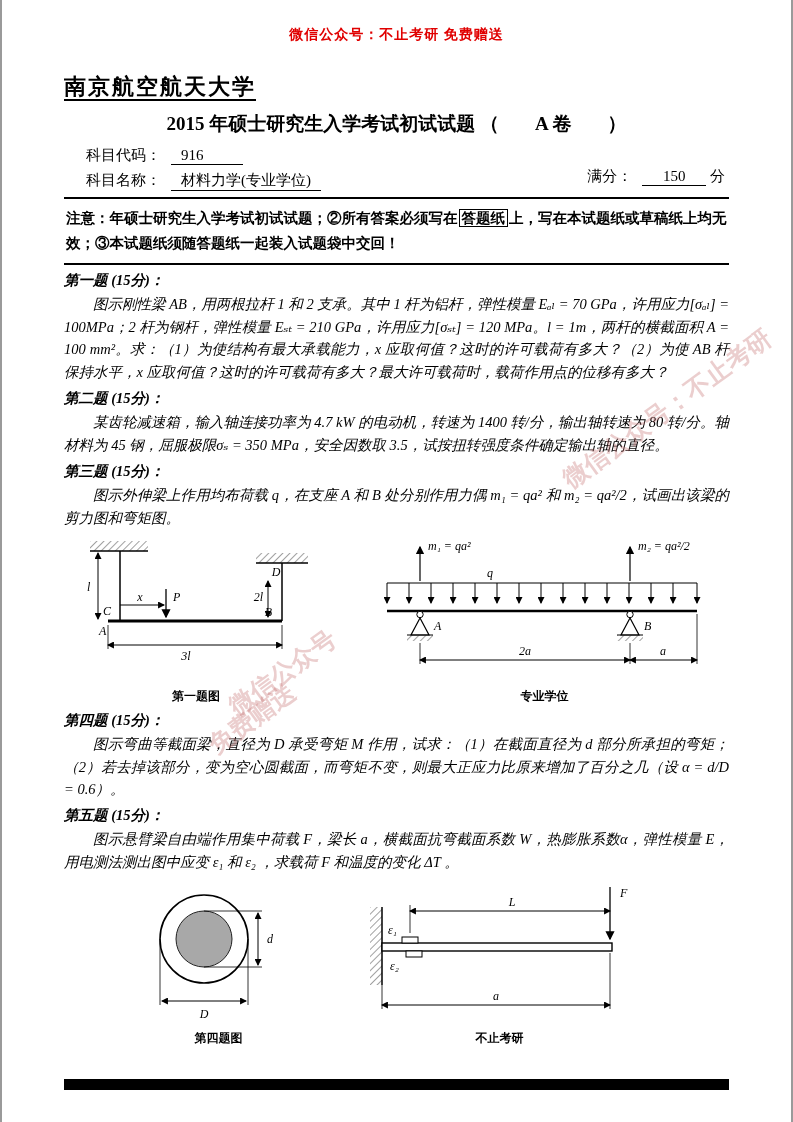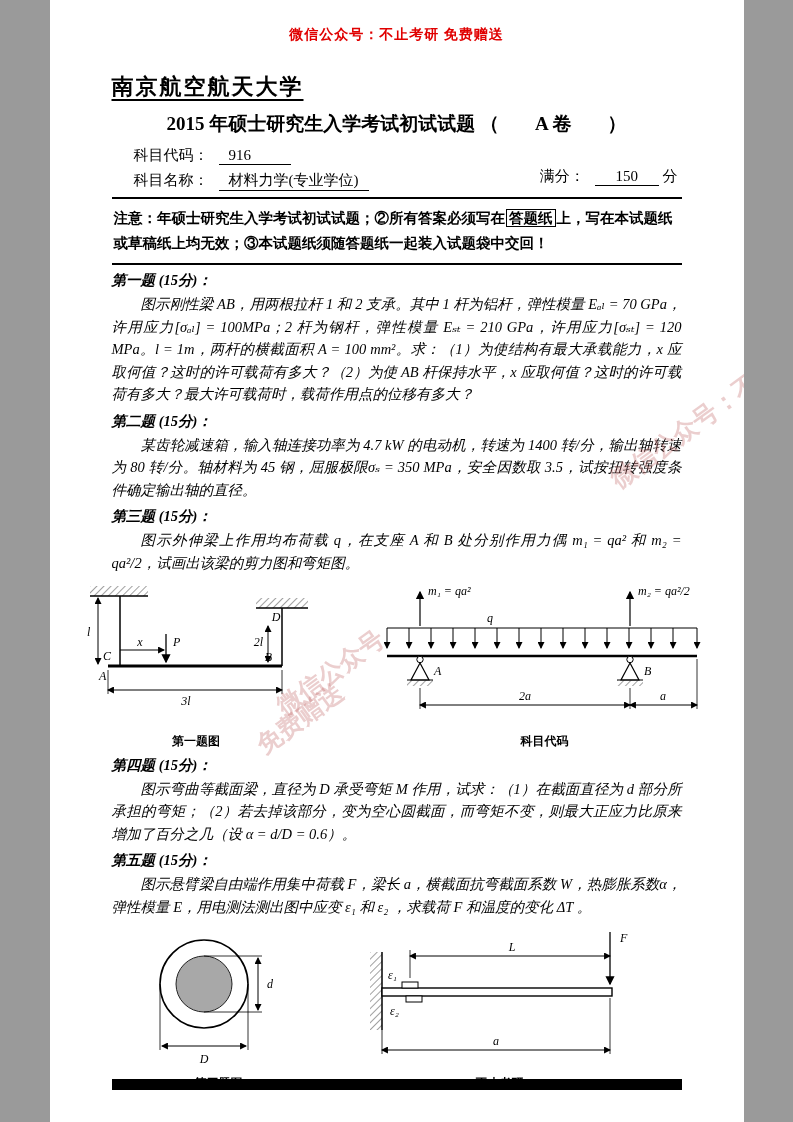--- a/index.html
+++ b/index.html
@@ -1,19 +1,19 @@
 <!DOCTYPE html>
 <html><head>
 <meta charset="utf-8">
 <style>
   * { box-sizing: border-box; margin: 0; padding: 0; }
   html,body { background: #9a9a9a; }
   body { font-family: "Liberation Serif", "DejaVu Serif", serif; }
   .page {
-    width: 694px; height: 1122px; margin: 0 auto; background: #ffffff;
+    width: 789px; height: 1122px; margin: 0 auto; background: #ffffff;
     position: relative; overflow: hidden; color: #000;
     padding: 26px 62px 0 62px;
   }
   .banner { color: #e00000; font-weight: bold; font-size: 14px; text-align: center;
             letter-spacing: 1px; margin-bottom: 20px; }
   .uni { font-size: 22px; font-weight: bold; text-align: left; letter-spacing: 2px;
          text-decoration: underline; text-underline-offset: 5px; margin-bottom: 9px; margin-top: 28px; }
   .examline { font-size: 19px; font-weight: bold; text-align: center; margin-bottom: 9px; }
   .examline .paper { margin: 0 36px; }
   .meta { position: relative; font-size: 15px; padding-left: 22px; margin-bottom: 3px; }
@@ -181,21 +181,21 @@
           <text class="m" x="272" y="97">B</text>
 
           <line x1="48" y1="110" x2="48" y2="131" stroke="#000" stroke-width="0.8"></line>
           <line x1="258" y1="110" x2="258" y2="131" stroke="#000" stroke-width="0.8"></line>
           <line x1="325" y1="81" x2="325" y2="131" stroke="#000" stroke-width="0.8"></line>
           <line x1="48" y1="127" x2="258" y2="127" stroke="#000" stroke-width="1" marker-start="url(#mE)" marker-end="url(#mE)"></line>
           <line x1="258" y1="127" x2="325" y2="127" stroke="#000" stroke-width="1" marker-start="url(#mE)" marker-end="url(#mE)"></line>
           <text class="m" x="153" y="122" text-anchor="middle">2a</text>
           <text class="m" x="291" y="122" text-anchor="middle">a</text>
         </svg>
-        <figcaption class="figcap">科目代码</figcaption>
+        <figcaption class="figcap">专业学位</figcaption>
       </figure>
 
     </div>
 
     <div class="question">
       <div class="qtitle">第四题 (15分)：</div>
       <p class="qbody">图示弯曲等截面梁，直径为 D 承受弯矩 M 作用，试求：（1）在截面直径为 d 部分所承担的弯矩；（2）若去掉该部分，变为空心圆截面，而弯矩不变，则最大正应力比原来增加了百分之几（设 α = d/D = 0.6）。</p>
     </div>
 
     <div class="question">

